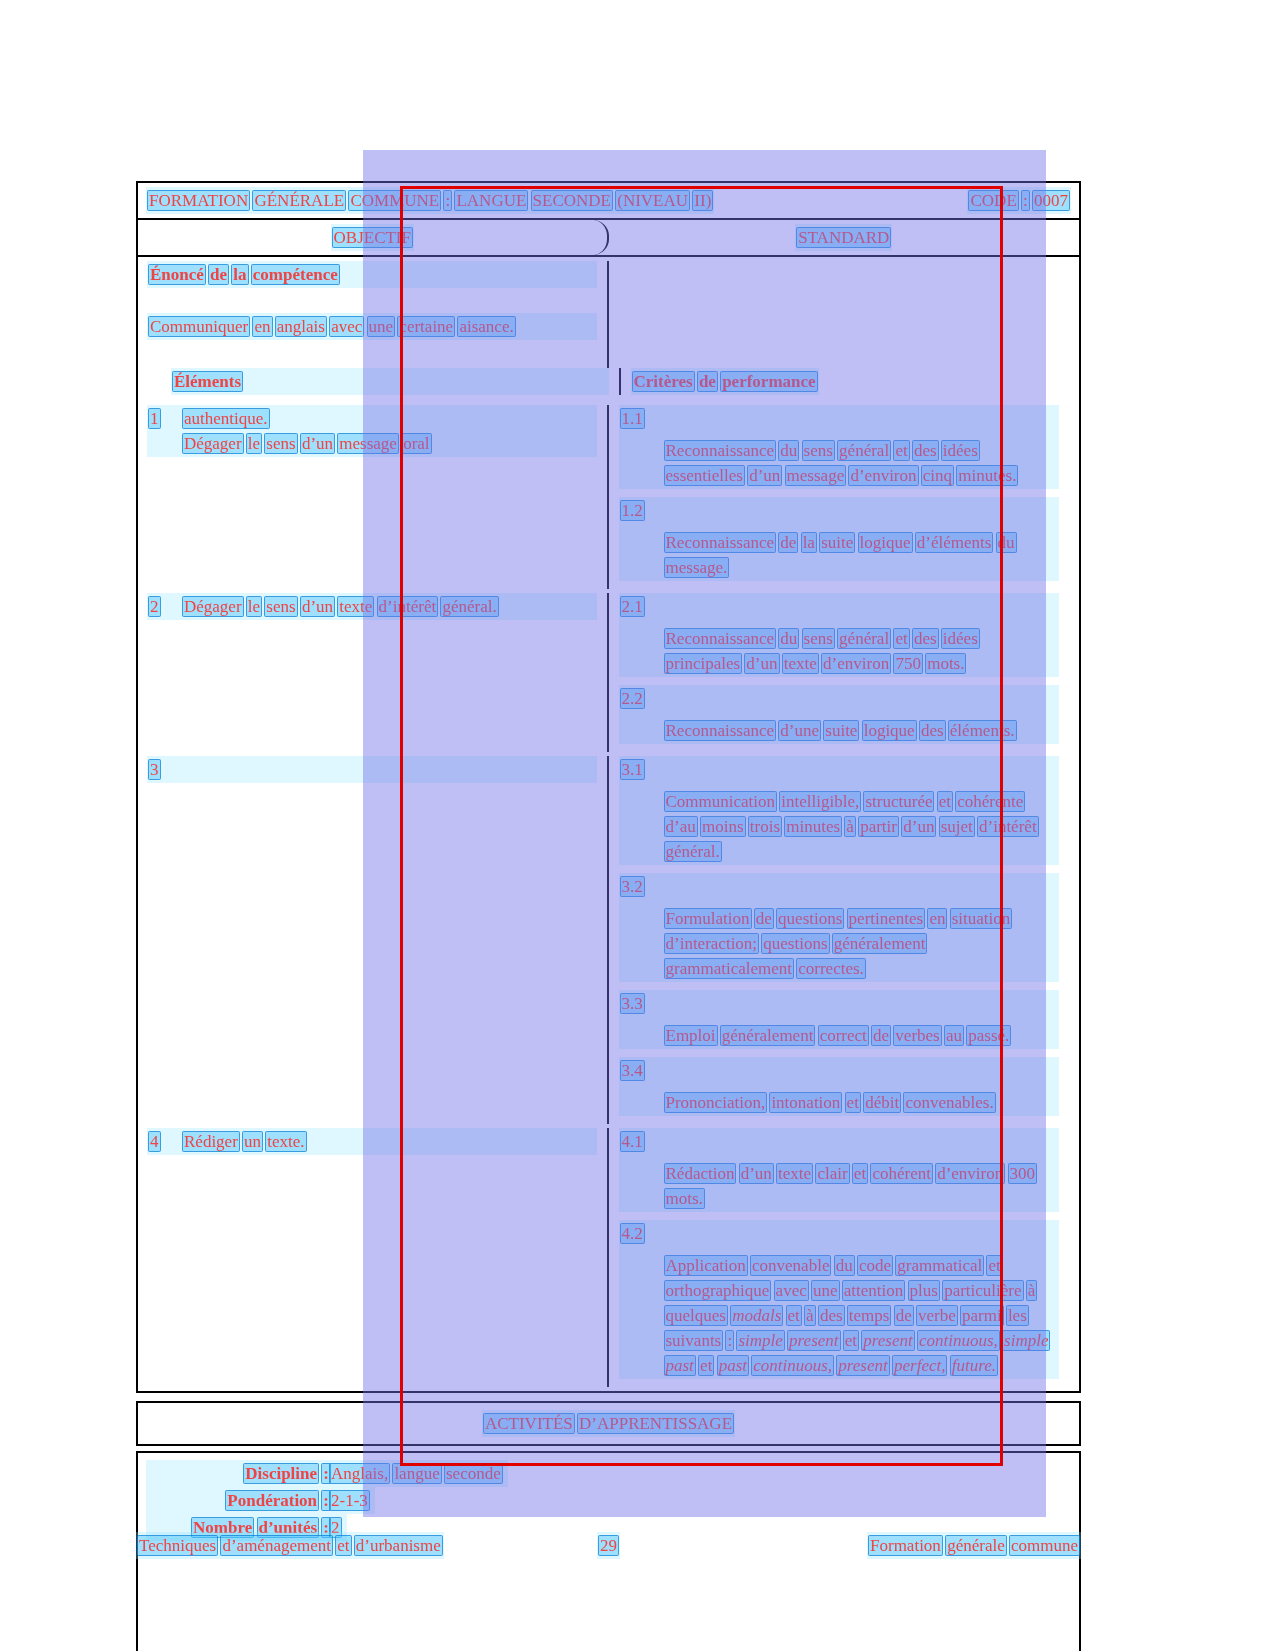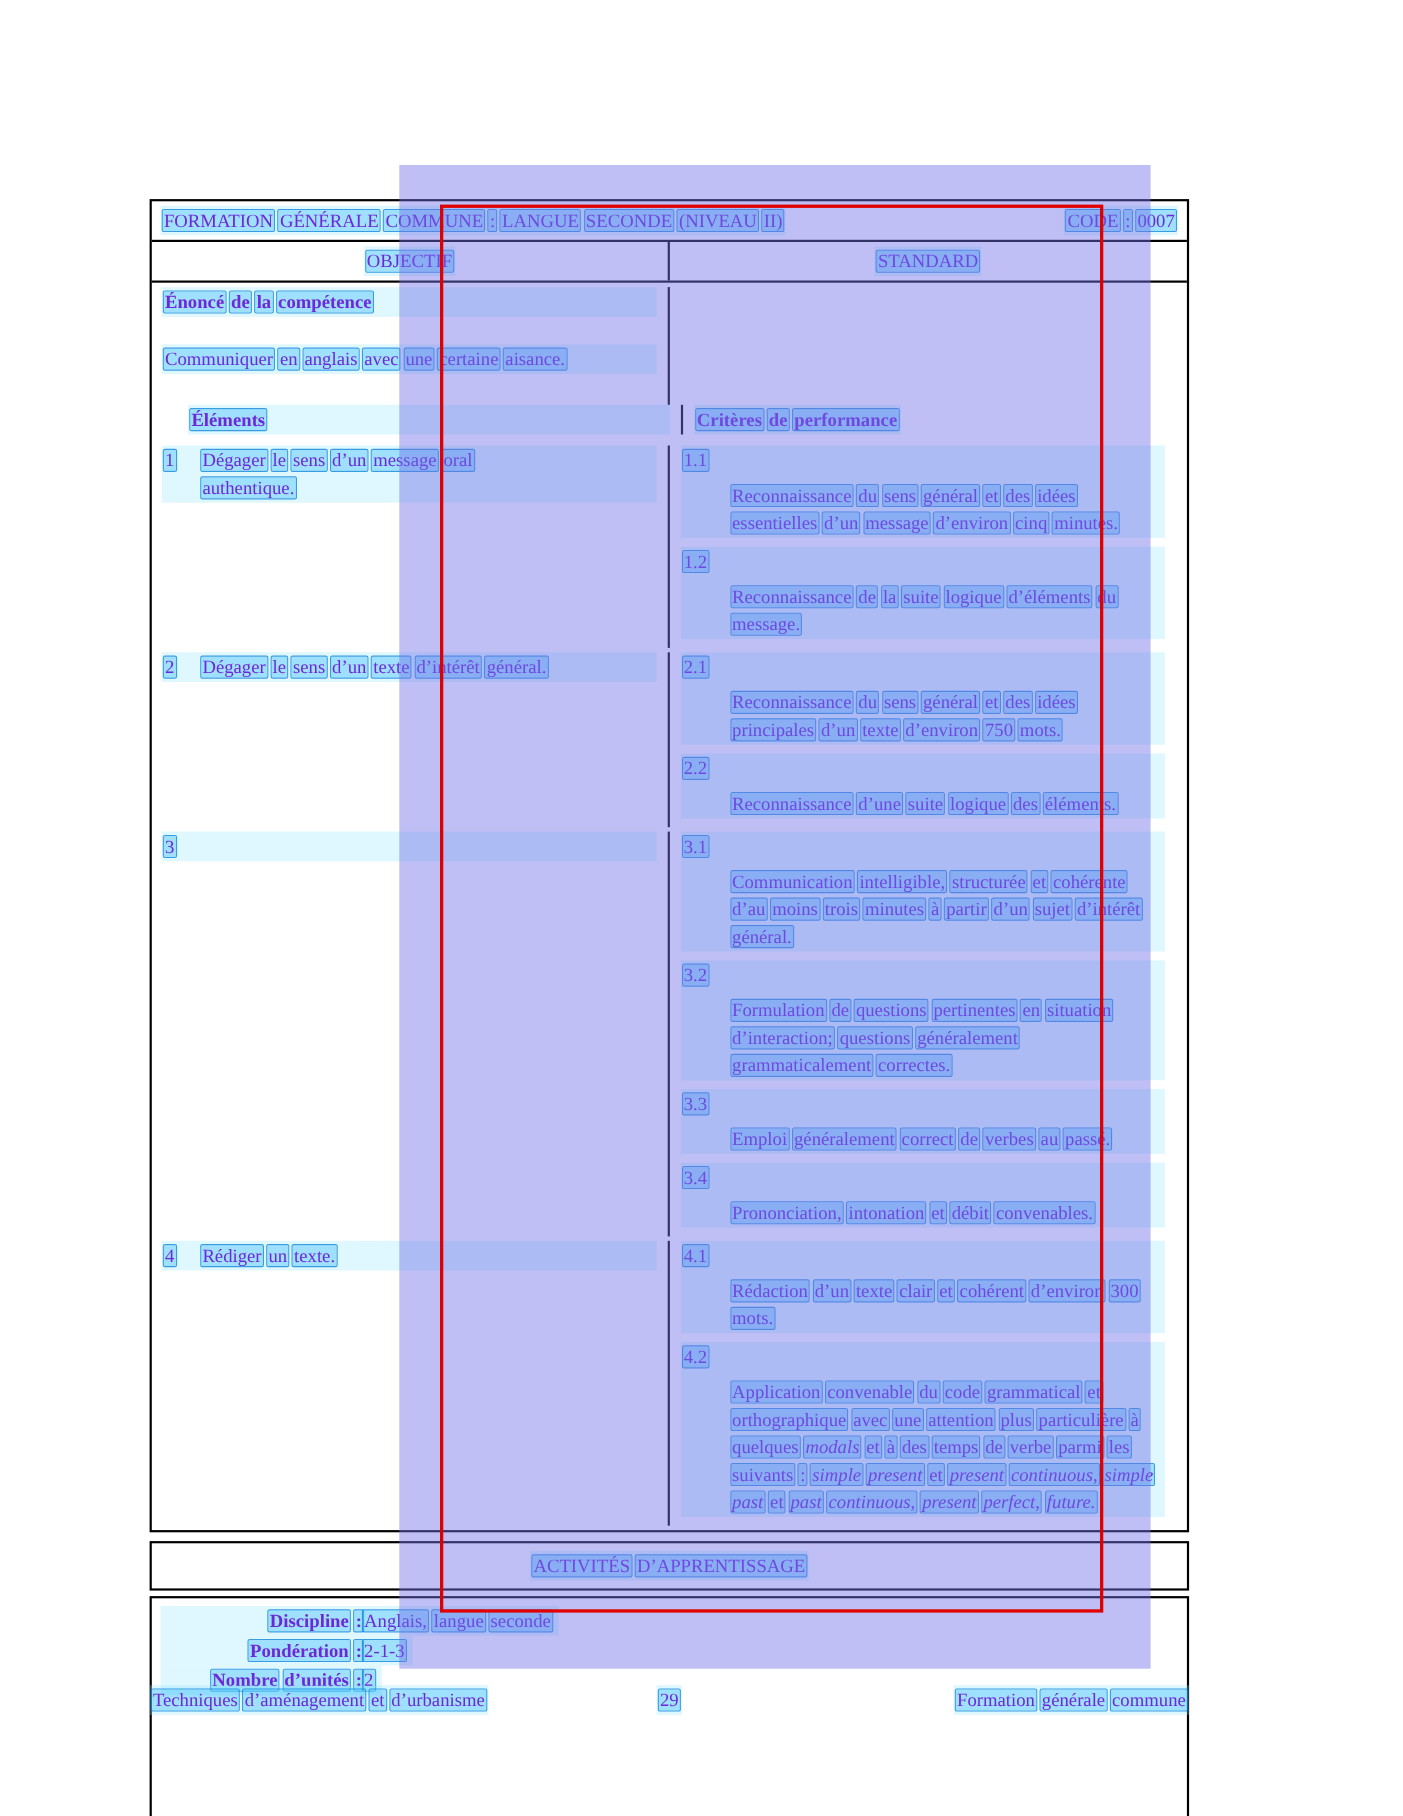--- a/index.html
+++ b/index.html
@@ -1,26 +1,26 @@
 <!DOCTYPE html>
 <html><head>
 <meta charset="utf-8">
 <style>
   *{margin:0;padding:0;box-sizing:border-box;}
   html,body{background:#ffffff;}
   body{font-family:"Liberation Serif", serif;}
-  .page{position:relative;width:1266px;height:1651px;background:#ffffff;overflow:hidden;color:#6d28d9;}
+  .page{position:relative;width:1266px;height:1651px;background:#ffffff;overflow:hidden;color:#ef4444;}
   .doc{position:absolute;left:136px;top:181px;width:945px;font-size:17px;line-height:25px;}
   .tbl{border:2px solid #000;}
   .hdr-row{display:flex;justify-content:space-between;align-items:center;border-bottom:2px solid #000;padding:4px 8px;}
   .col-row{display:flex;border-bottom:2px solid #000;}
   .col-row .cell-l,.col-row .cell-r{padding:4px 0;}
   .cell-l{flex:0 0 50%;border-right:2px solid #000;}
   .cell-r{flex:1 1 auto;}
-  .center-line{text-align:center;}
+  .center-line{text-align:center;border-radius:16px;}
   .body{padding-top:4px;}
   .band{display:flex;}
   .band .cell-l{padding:0 10px 0 9px;}
   .band .cell-r{padding:0 20px 0 10px;}
   .hdrs{margin-bottom:10px;padding-left:24px;}
   .rows .band{margin-bottom:4px;}
   .sp25{height:25px;}
   .sp28{height:28px;}
   .bold{font-weight:bold;}
   .inline{display:inline-block;}
@@ -84,22 +84,22 @@
             <div class="bold linehl words inline"><span class="w">Critères</span> <span class="w">de</span> <span class="w">performance</span> </div>
           </div>
         </div>
 
         <div class="rows">
             <div class="band">
               <div class="cell-l">
                 <div class="item linehl">
                   <span class="inum"><span class="w">1</span> </span>
                   <div class="itxt">
+                    <div><span class="w">authentique.</span> </div>
                     <div><span class="w">Dégager</span> <span class="w">le</span> <span class="w">sens</span> <span class="w">d’un</span> <span class="w">message</span> <span class="w">oral</span> </div>
-                    <div><span class="w">authentique.</span> </div>
                   </div>
                 </div>
               </div>
               <div class="cell-r">
                 <div class="crit linehl">
                   <span class="cnum"><span class="w">1.1</span> </span>
                   <div class="ctxt"><span class="w">Reconnaissance</span> <span class="w">du</span> <span class="w">sens</span> <span class="w">général</span> <span class="w">et</span> <span class="w">des</span> <span class="w">idées</span> <span class="w">essentielles</span> <span class="w">d’un</span> <span class="w">message</span> <span class="w">d’environ</span> <span class="w">cinq</span> <span class="w">minutes.</span> </div>
                 </div>
                 <div class="crit linehl">
                   <span class="cnum"><span class="w">1.2</span> </span>

